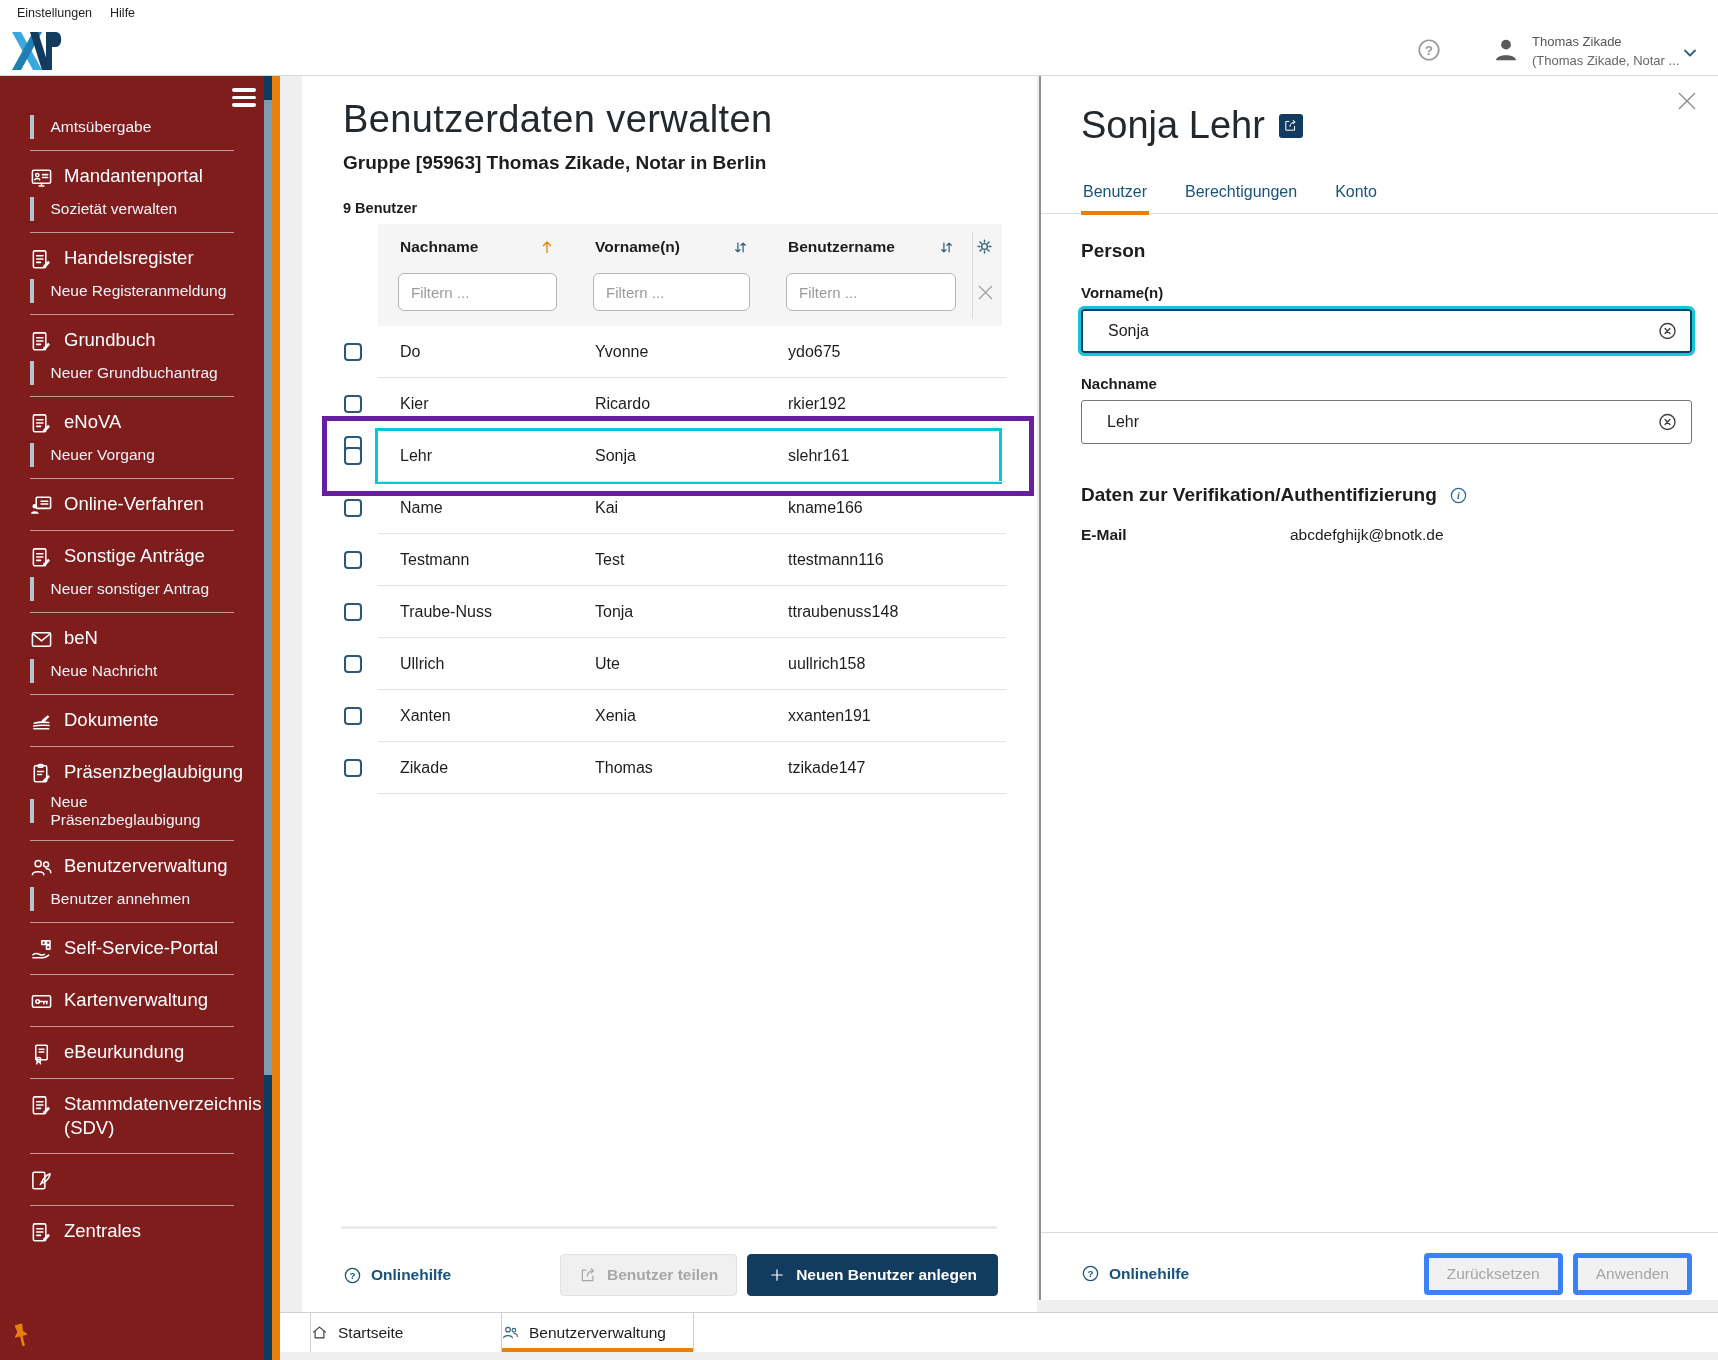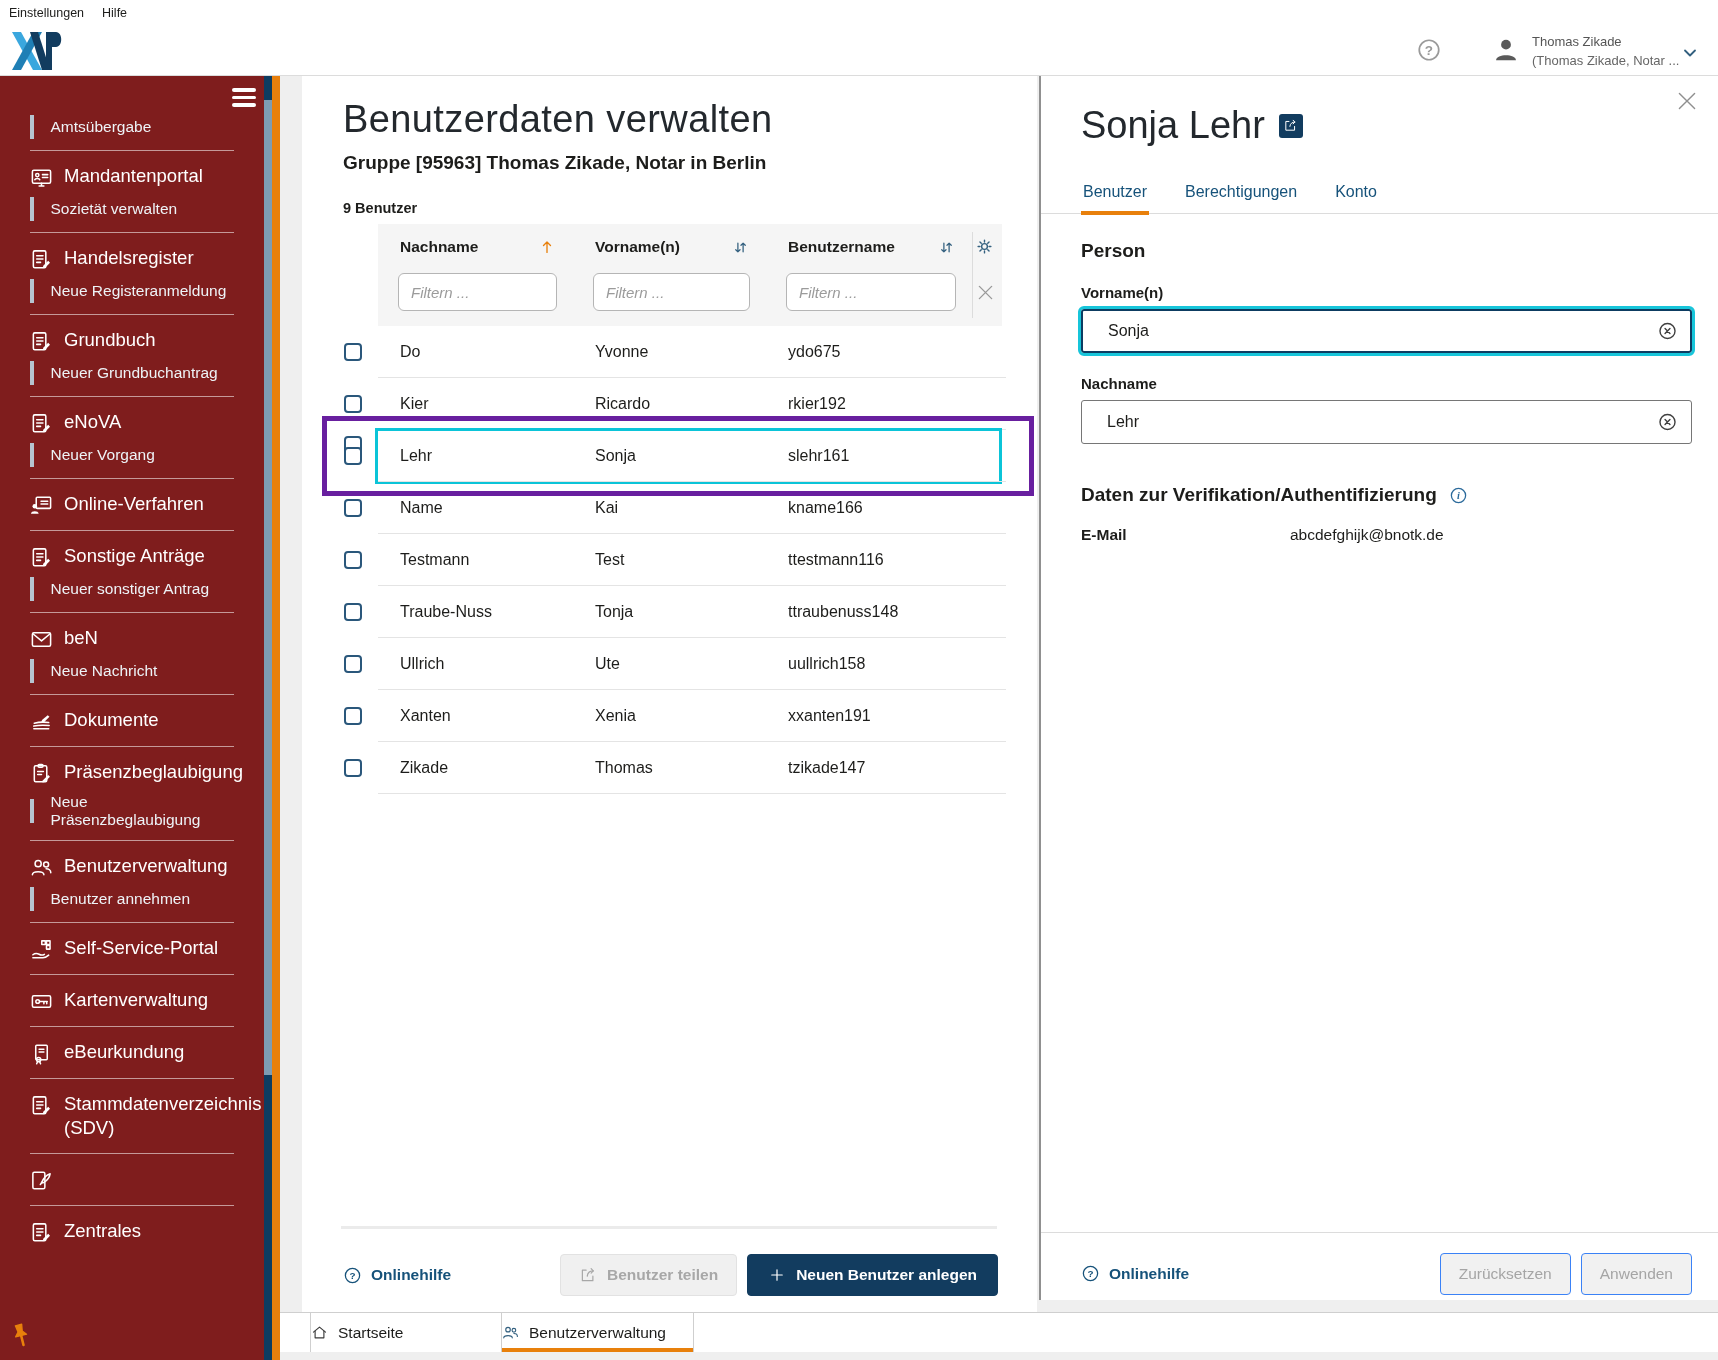--- a/index.html
+++ b/index.html
@@ -2,21 +2,21 @@
 <html><head>
 <meta charset="utf-8">
 <style>
   * { box-sizing: border-box; margin: 0; padding: 0; }
   html,body { width:1718px; height:1360px; }
   body { position:relative; background:#efefef; font-family:"Liberation Sans",sans-serif; color:#1d1d1b; overflow:hidden; }
   .ic { display:inline-block; vertical-align:middle; }
   .ic svg { display:block; fill:none; stroke:currentColor; stroke-width:1.6; stroke-linecap:round; stroke-linejoin:round; }
 
   
-  #menubar { position:absolute; left:0; top:0; width:1718px; height:26px; background:#fff; display:flex; gap:18px; align-items:center; padding-left:9px; font-size:12.5px; }
+  #menubar { position:absolute; left:0; top:0; width:1718px; height:26px; background:#fff; display:flex; gap:18px; align-items:center; padding-left:17px; font-size:12.5px; }
   #menubar span { cursor:pointer; }
   #logobar { position:absolute; left:0; top:26px; width:1718px; height:50px; background:#fff; border-bottom:1px solid #dcdcdc; }
   #logo { position:absolute; left:10px; top:4px; }
   #help-top { position:absolute; left:1416px; top:11px; color:#9a9a9a; }
   #avatar { position:absolute; left:1492px; top:10px; color:#5a5a5a; }
   #userbox { position:absolute; left:1532px; top:7px; font-size:13px; color:#555; line-height:1.45; }
   #userbox .l2 { color:#666; }
   #chev { position:absolute; left:1680px; top:17px; color:#33607f; }
   #chev svg { stroke-width:2.2; }
 
@@ -45,21 +45,21 @@
 
   #table { position:absolute; left:9px; top:148px; width:695px; }
   #thead { position:relative; margin-left:67px; width:624px; background:#f5f5f5; }
   .hrow { display:grid; grid-template-columns:195px 193px 206px 30px; align-items:center; height:46px; }
   .hcell { display:flex; align-items:center; padding-left:22px; font-size:15.5px; font-weight:bold; }
   .hcell .sort { margin-left:auto; margin-right:16px; cursor:pointer; }
   .sort-asc { color:#e8800c; }
   .sort-both { color:#33607f; }
   .frow { display:grid; grid-template-columns:195px 193px 206px 30px; height:56px; padding-bottom:12px; align-items:center; }
   .fcell { padding:0 16px 0 20px; }
-  .fcell input { width:100%; height:38px; border:1px solid #b5b5b5; border-radius:6px; background:#fff; font-size:15px; padding:0 12px; color:#0369a1; font-family:inherit;font-style:italic; }
+  .fcell input { width:100%; height:38px; border:1px solid #b5b5b5; border-radius:6px; background:#fff; font-size:15px; padding:0 12px; color:#0369a1; font-family:inherit; }
   .fcell input::placeholder { color:#9b9b9b; }
   #col-divider { position:absolute; left:594px; top:8px; bottom:8px; width:1px; background:#dcdcdc; }
   #gear { position:absolute; left:596px; top:12px; color:#33607f; cursor:pointer; }
   #filter-clear { position:absolute; left:597px; top:58px; color:#9a9a9a; cursor:pointer; }
   #filter-cb { position:absolute; left:33px; top:212px; }
   .cbx { width:18px; height:18px; border:2px solid #2a577b; border-radius:4px; background:#fff; cursor:pointer; }
 
   .trow { position:relative; height:52px; display:flex; align-items:center; cursor:pointer; }
   .trow::after { content:""; position:absolute; left:67px; right:0; bottom:0; height:1px; background:#e4e4e4; }
   .trow .cbx { margin-left:33px; flex:none; }
@@ -92,21 +92,21 @@
   .input-wrap { position:relative; }
   .p-input { width:100%; height:44px; border:1px solid #767676; border-radius:3px; font-size:16px; padding:0 46px 0 25px; color:#1d1d1b; font-family:inherit; background:#fff; }
   .input-wrap.focused .p-input { border:2px solid #0d3c61; outline:3px solid #17c5da; }
   .clear-ic { position:absolute; right:14px; top:50%; transform:translateY(-50%); color:#3f3f3f; cursor:pointer; }
   #verif-h { display:flex; align-items:center; gap:12px; margin-top:40px; }
   #info-ic { color:#2b6a9b; cursor:pointer; }
   #email-row { display:flex; margin-top:20px; font-size:15.5px; }
   #email-row .lbl { width:209px; font-weight:bold; }
   #panel-footer { position:absolute; left:0; right:0; top:1156px; height:68px; border-top:1px solid #dcdcdc; display:flex; align-items:center; padding:14px 26px 0 40px; }
   #panel-footer .btns { margin-left:auto; display:flex; gap:10px; }
-  .btn-gray { background:#f1f1f1; border:1px solid #3b82f6; color:#a5a5a5; padding:0 18px; font-weight:400; }
+  .btn-gray { background:#f1f1f1; border:5px solid #3b82f6; color:#a5a5a5; padding:0 18px; font-weight:400; }
 
   
   #taskbar { position:absolute; left:280px; top:1312px; width:1438px; height:40px; background:#fff; border-top:1px solid #cfcfcf; display:flex; padding-left:30px; }
   .tb-tab { position:relative; width:192px; display:flex; align-items:center; gap:10px; font-size:15.5px; border-right:1px solid #cfcfcf; cursor:pointer; }
   .tb-tab:first-child { border-left:1px solid #cfcfcf; }
   .tb-tab.active::after { content:""; position:absolute; left:0; right:0; bottom:0; height:4px; background:#e8800c; }
   .tb-ic-home { color:#3a3a3a; }
   .tb-ic-people { color:#33607f; }
 </style>
 </head>

